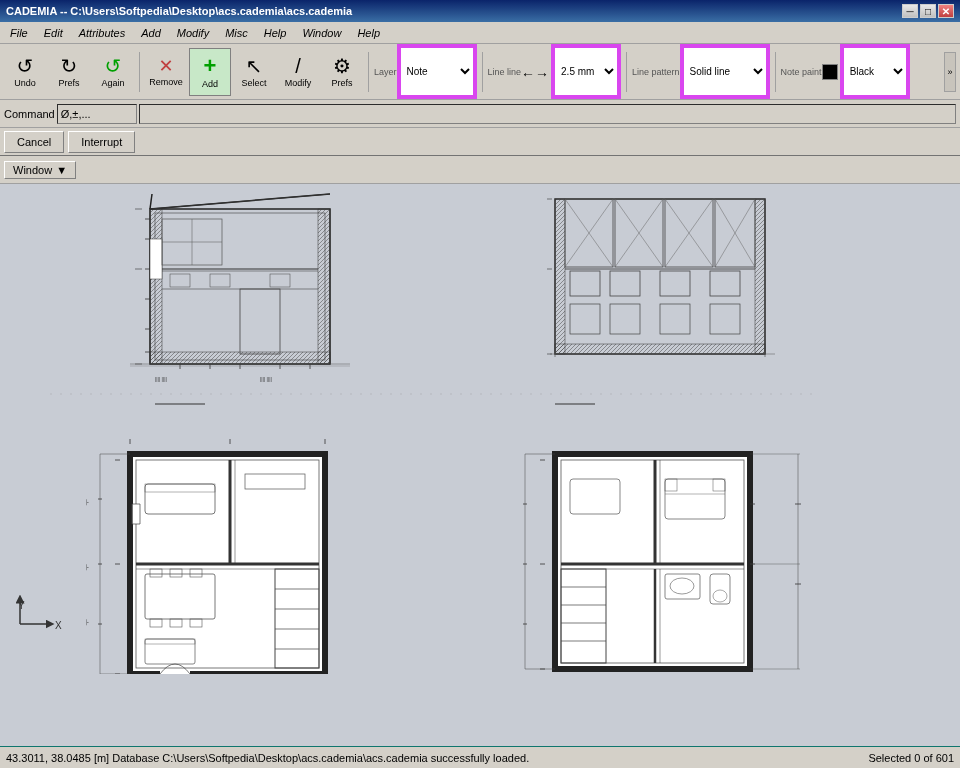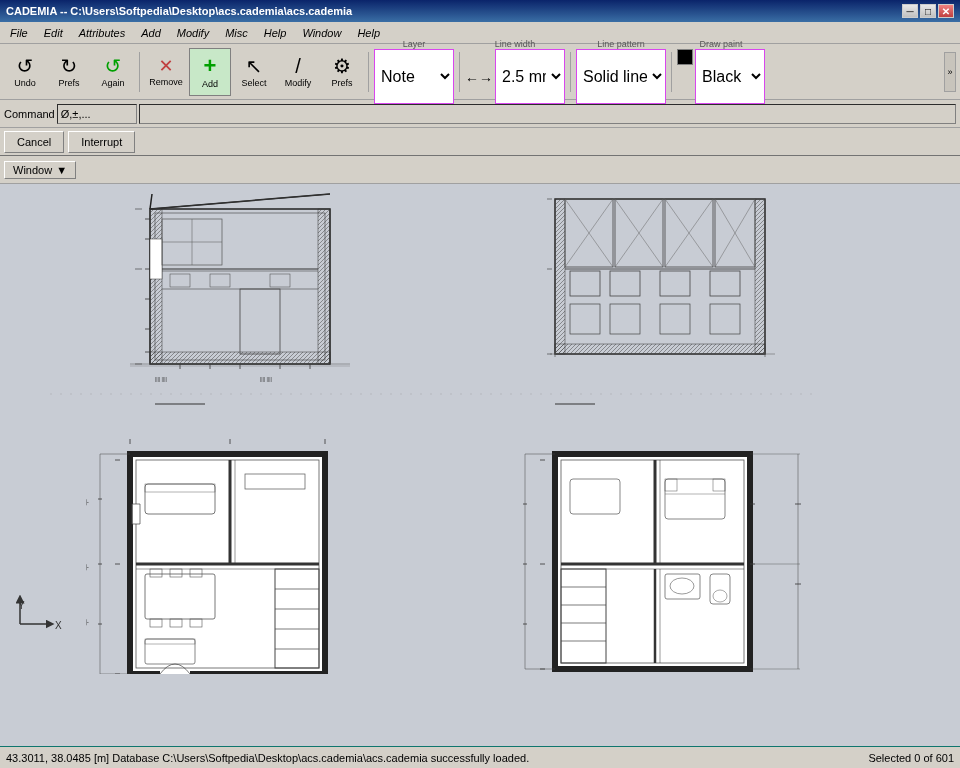--- a/index.html
+++ b/index.html
@@ -71,30 +71,29 @@
       cursor: pointer;
       font-size: 9px;
       gap: 2px;
     }
     .toolbar-btn .icon { font-size: 20px; line-height: 1; }
     .toolbar-btn.add-btn .icon { color: #00a000; }
     .toolbar-btn.remove-btn .icon { color: #c04040; }
 
     .toolbar-combo {
       display: flex;
-      flex-direction: column;
       align-items: center;
       height: 48px;
       justify-content: center;
       margin: 0 0;
     }
     .toolbar-combo select {
       background: white;
-      border: 1px solid #d946ef;
-      font-size: 16px;
+      border: 4px solid #d946ef;
+      font-size: 10px;
       padding: 17px 2px;
     }
 
     
     .toolbar-right-expand {
       margin-left: auto;
       width: 12px;
       height: 40px;
       background: #c8c4bc;
       border: 1px solid #a0a0a0;
@@ -270,43 +269,43 @@
   <div class="toolbar-combo">
     <span style="font-size:9px; color:#555;">Layer</span>
     <select style="width:80px;">
       <option>Note</option>
     </select>
   </div>
 
   <div class="toolbar-separator"></div>
 
   <div class="toolbar-combo">
-    <span style="font-size:9px; color:#555;">Line width</span>
+    <span style="font-size:9px; color:#555;">Line line</span>
     <div style="display:flex; align-items:center; gap:2px;">
       <span style="font-size:14px;">←→</span>
       <select style="width:70px;">
         <option>2.5 mm</option>
       </select>
     </div>
   </div>
 
   <div class="toolbar-separator"></div>
 
   <div class="toolbar-combo">
     <span style="font-size:9px; color:#555;">Line pattern</span>
     <select style="width:90px;">
       <option>Solid line</option>
     </select>
   </div>
 
   <div class="toolbar-separator"></div>
 
   <div class="toolbar-combo">
-    <span style="font-size:9px; color:#555;">Draw paint</span>
-    <div style="display:flex; gap:2px;">
+    <span style="font-size:9px; color:#555;">Note paint</span>
+    <div style="display:flex; align-items:center; gap:2px;">
       <span style="display:inline-block; width:16px; height:16px; background:#000; border:1px solid #808080;"></span>
       <select style="width:70px;">
         <option>Black</option>
       </select>
     </div>
   </div>
 
   <div class="toolbar-right-expand">»</div>
 </div>
 

